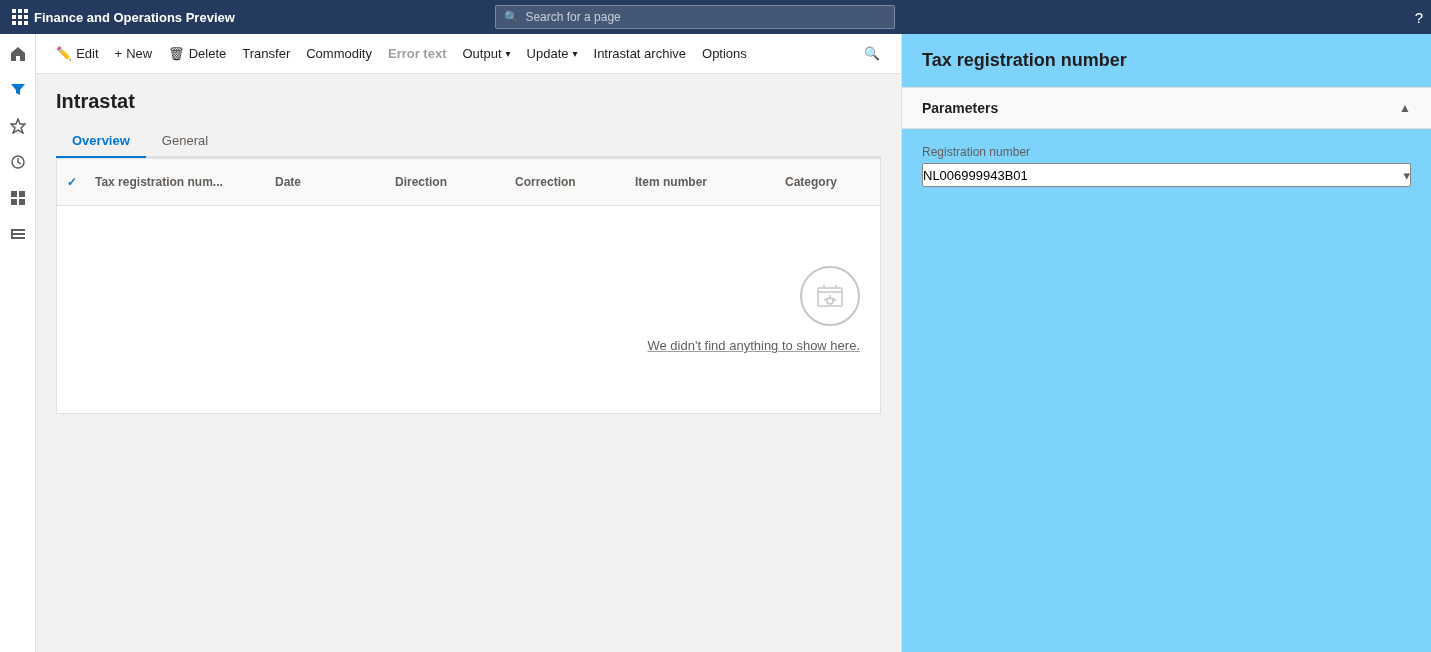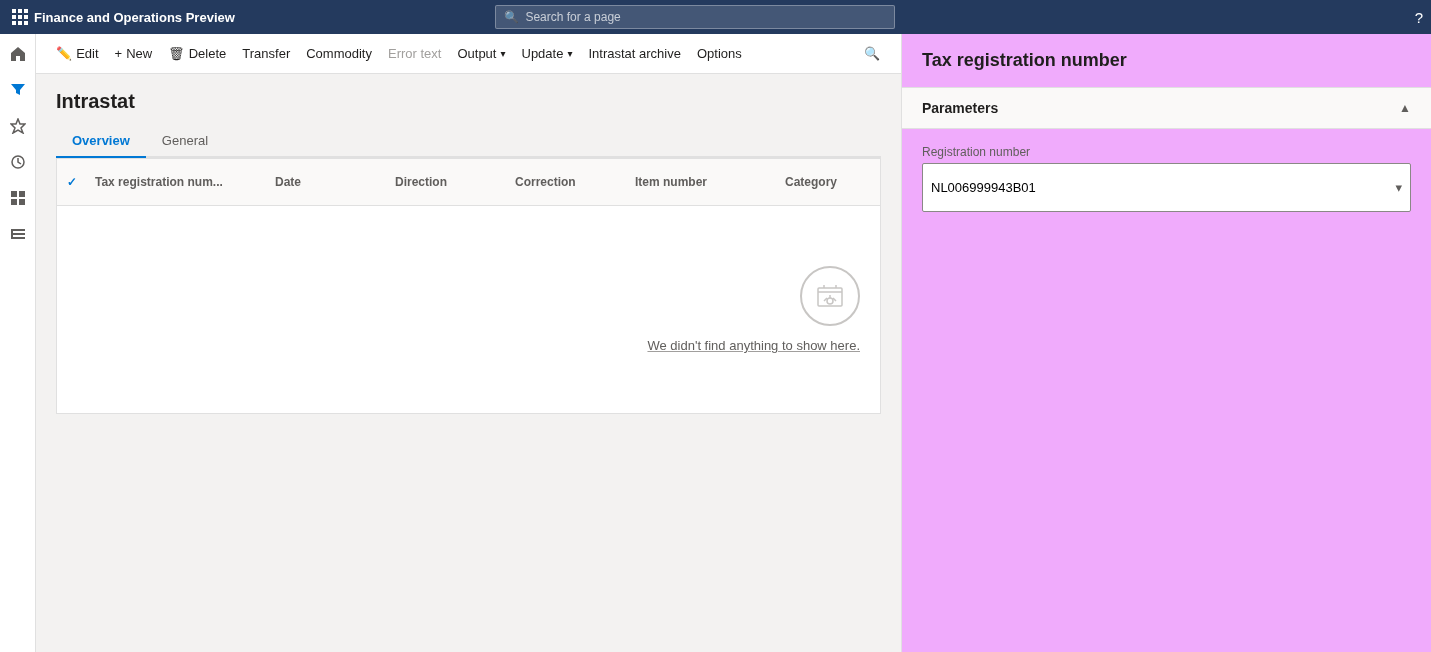--- a/index.html
+++ b/index.html
@@ -100,40 +100,40 @@
     }
     .empty-icon {
       width: 60px; height: 60px; border-radius: 50%; border: 2px solid #c8c6c4;
       display: flex; align-items: center; justify-content: center; margin-bottom: 12px;
       font-size: 24px; color: #c8c6c4;
     }
     .empty-text { font-size: 13px; color: #605e5c; }
 
     
     .right-panel {
-      width: 530px; background: #f0abfc; border-left: 1px solid #e0e0e0;
+      width: 530px; background: #7dd3fc; border-left: 1px solid #e0e0e0;
       display: flex; flex-direction: column; flex-shrink: 0;
     }
     .panel-header {
       padding: 16px 20px; border-bottom: 1px solid #e0e0e0;
     }
     .panel-title { font-size: 18px; font-weight: 600; color: #201f1e; }
 
     .panel-section-header {
       display: flex; align-items: center; justify-content: space-between;
       padding: 12px 20px; background: #faf9f8; border-bottom: 1px solid #e0e0e0;
     }
     .panel-section-title { font-size: 14px; font-weight: 600; color: #201f1e; }
     .collapse-icon { color: #605e5c; cursor: pointer; font-size: 12px; }
 
     .panel-body { padding: 16px 20px; flex: 1; }
     .field-label { font-size: 12px; color: #605e5c; margin-bottom: 4px; }
     .field-select {
-      width: 100%; height: 49px; border: 1px solid #8a8886; border-radius: 2px;
-      padding: 0 8px; font-size: 13px; display: flex; align-items: center;
+      width: 100%; height: 24px; border: 1px solid #8a8886; border-radius: 2px;
+      padding: 0 0; font-size: 13px; display: flex; align-items: center;
       justify-content: space-between; cursor: pointer; background: #fff;
     }
     .field-select-arrow { color: #605e5c; }
 
     
     .panel-footer {
       padding: 12px 20px; border-top: 1px solid #e0e0e0;
       display: flex; justify-content: flex-end; gap: 8px;
     }
     .btn-ok {
@@ -231,21 +231,21 @@
       <button class="action-btn">
         <span class="btn-icon">🗑</span>
         <span>Delete</span>
       </button>
       <button class="action-btn">
         <span>Transfer</span>
       </button>
       <button class="action-btn">
         <span>Commodity</span>
       </button>
-      <button class="action-btn disabled" style="color:#a19f9d;">
+      <button class="action-btn disabled" style="color:#a19f9d;font-weight:bold;">
         <span>Error text</span>
       </button>
       <button class="action-btn">
         <span>Output</span>
         <span style="font-size:10px;">▾</span>
       </button>
       <button class="action-btn">
         <span>Update</span>
         <span style="font-size:10px;">▾</span>
       </button>

